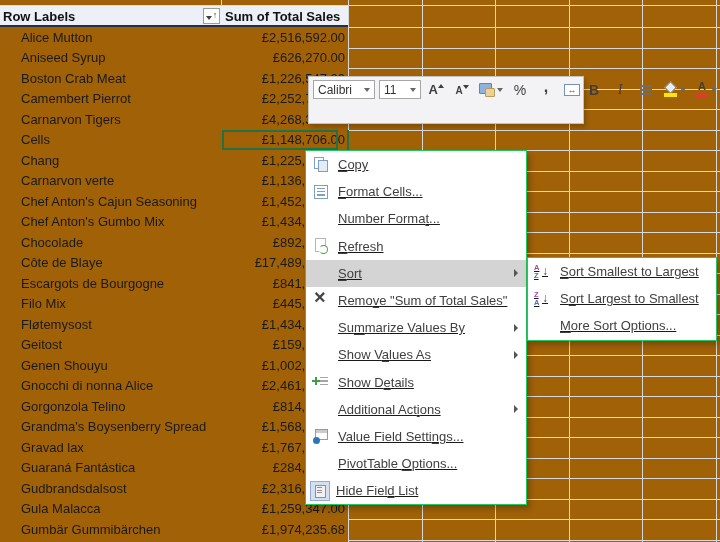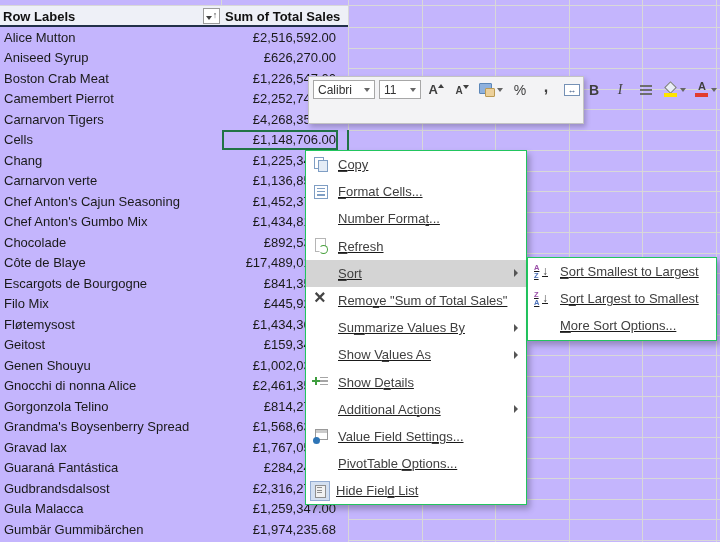--- a/index.html
+++ b/index.html
@@ -1,16 +1,16 @@
 <!DOCTYPE html>
 <html><head>
 <meta charset="utf-8">
 <style>
   html,body{margin:0;padding:0;background:#fff;}
-  .stage{position:relative;width:720px;height:542px;background:#c4b5fd;overflow:hidden;
+  .stage{position:relative;width:720px;height:542px;background:#a16207;overflow:hidden;
          font-family:"Liberation Sans","DejaVu Sans",sans-serif;color:#1a1a1a;}
 
   
   #grid-layer{position:absolute;inset:0;z-index:0;}
   .gl-h{position:absolute;left:348px;width:372px;height:1px;background:#d8d8d8;}
   .gl-v{position:absolute;top:0;width:1px;height:542px;background:#d8d8d8;}
   .gl-vshort{position:absolute;top:0;width:1px;height:5px;background:#d8d8d8;}
 
   
   #pivot-header{position:absolute;left:0;top:5px;width:348px;height:22px;box-sizing:border-box;
@@ -19,21 +19,21 @@
   #hdr-row-labels{left:3px;}
   #hdr-values{left:225px;white-space:nowrap;}
   #hdr-filter-btn{position:absolute;left:203px;top:2px;width:17px;height:16px;box-sizing:border-box;
     background:#fff;border:1px solid #9b9b9b;display:flex;align-items:center;justify-content:center;cursor:pointer;}
   #hdr-filter-btn .tri{width:0;height:0;border-left:3.5px solid transparent;border-right:3.5px solid transparent;
     border-top:4px solid #3f3f3f;margin-top:3px;}
   #hdr-filter-btn .up{font-size:9px;line-height:9px;color:#3f3f3f;margin-left:1px;margin-top:-2px;}
 
   #pivot-rows{position:absolute;left:0;top:27px;width:348px;z-index:1;}
   .pivot-row{display:flex;height:20.5px;align-items:center;font-size:13px;}
-  .pr-label{width:219px;padding-left:4px;white-space:nowrap;overflow:hidden;}
+  .pr-label{width:219px;padding-left:21px;white-space:nowrap;overflow:hidden;}
   .pr-value{width:113px;padding-right:3px;text-align:right;white-space:nowrap;}
 
   #selection-box{position:absolute;left:222px;top:129.5px;width:116px;height:20.5px;box-sizing:border-box;
     border:2px solid #217346;z-index:2;}
   #selection-tick{position:absolute;left:347px;top:129.5px;width:2px;height:21px;background:#217346;z-index:2;}
 
   
   #mini-toolbar{position:absolute;left:308px;top:76px;width:276px;height:48px;box-sizing:border-box;
     background:#f3f3f5;border:1px solid #c3c3c3;box-shadow:2px 3px 5px rgba(0,0,0,.22);
     z-index:5;padding:2px 4px;display:flex;justify-content:space-between;}

